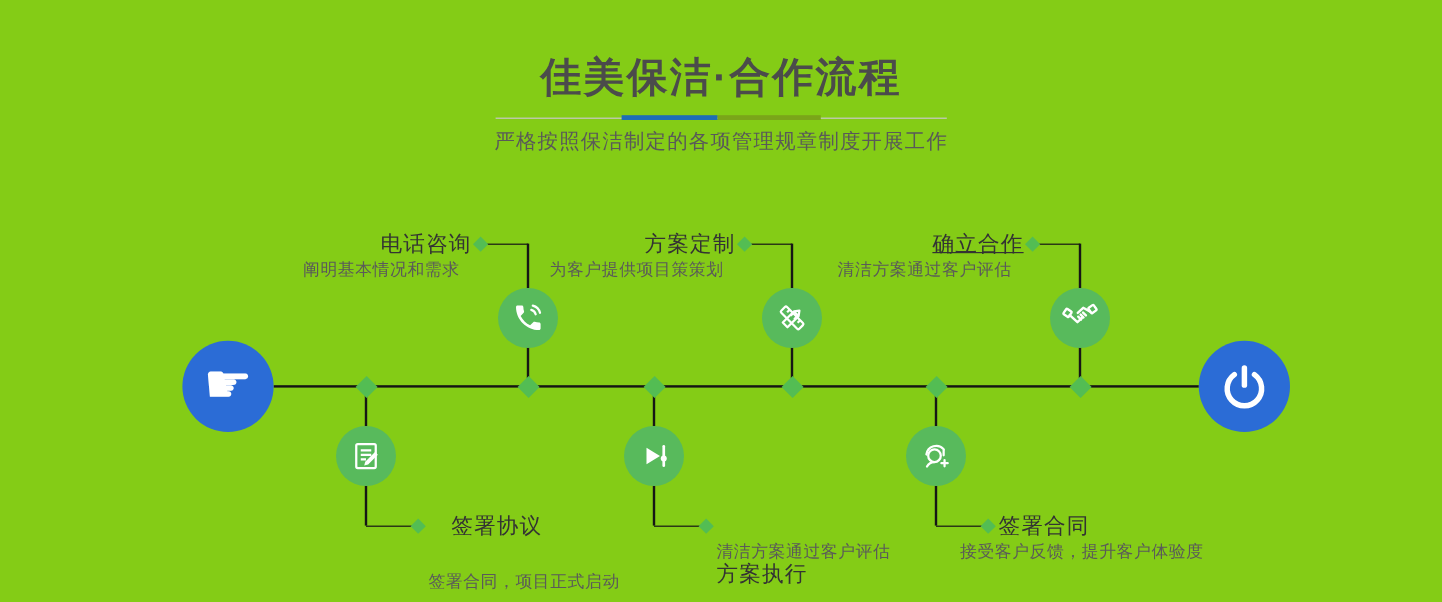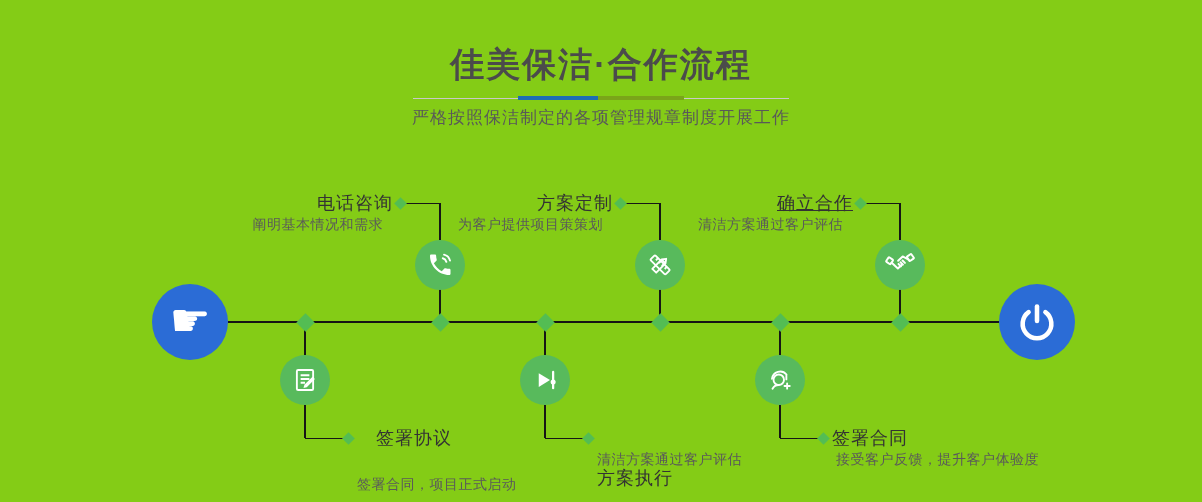--- a/index.html
+++ b/index.html
@@ -165,16 +165,16 @@
         <path d="M5.6 11a6.6 6.6 0 0 1 11.6-3.4"></path>
         <path d="M17.1 8.3v3.2"></path>
         <path d="M6 19c1.1-2 2.9-3 4.8-3"></path>
         <path d="M15.6 16.8h4.2M17.7 14.7v4.2"></path>
       </svg>
     </div>
     <div class="vline" style="left:779.3px;top:405px;height:33px;"></div>
     <div class="hline" style="left:780px;top:437.5px;width:43px;"></div>
     <div class="diamond small" style="left:818.5px;top:433.5px;"></div>
     <div class="step-title" style="left:832px;top:426px;">签署合同</div>
-    <div class="step-desc" style="left:836px;top:451px;">接受客户反馈，提升客户体验度</div>
+    <div class="step-desc" style="left:800px;top:451px;">接受客户反馈，提升客户体验度</div>
   </div>
 
 </div>
 
 </body></html>

